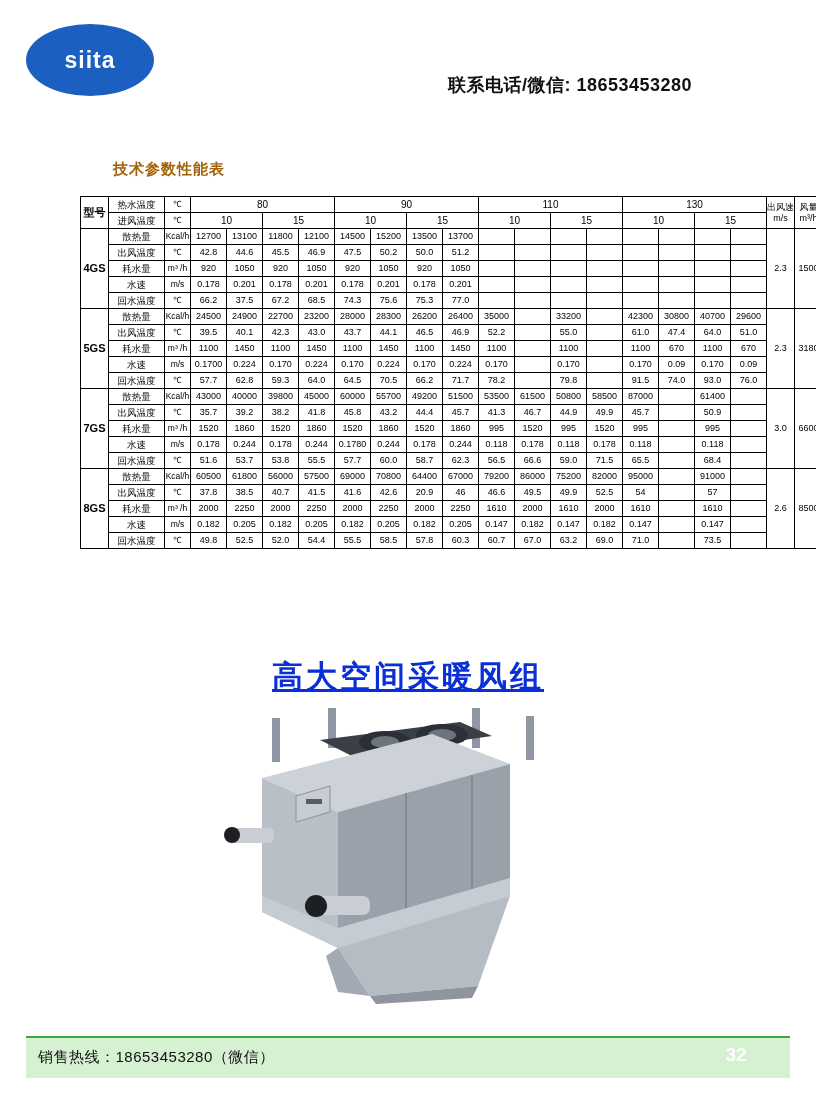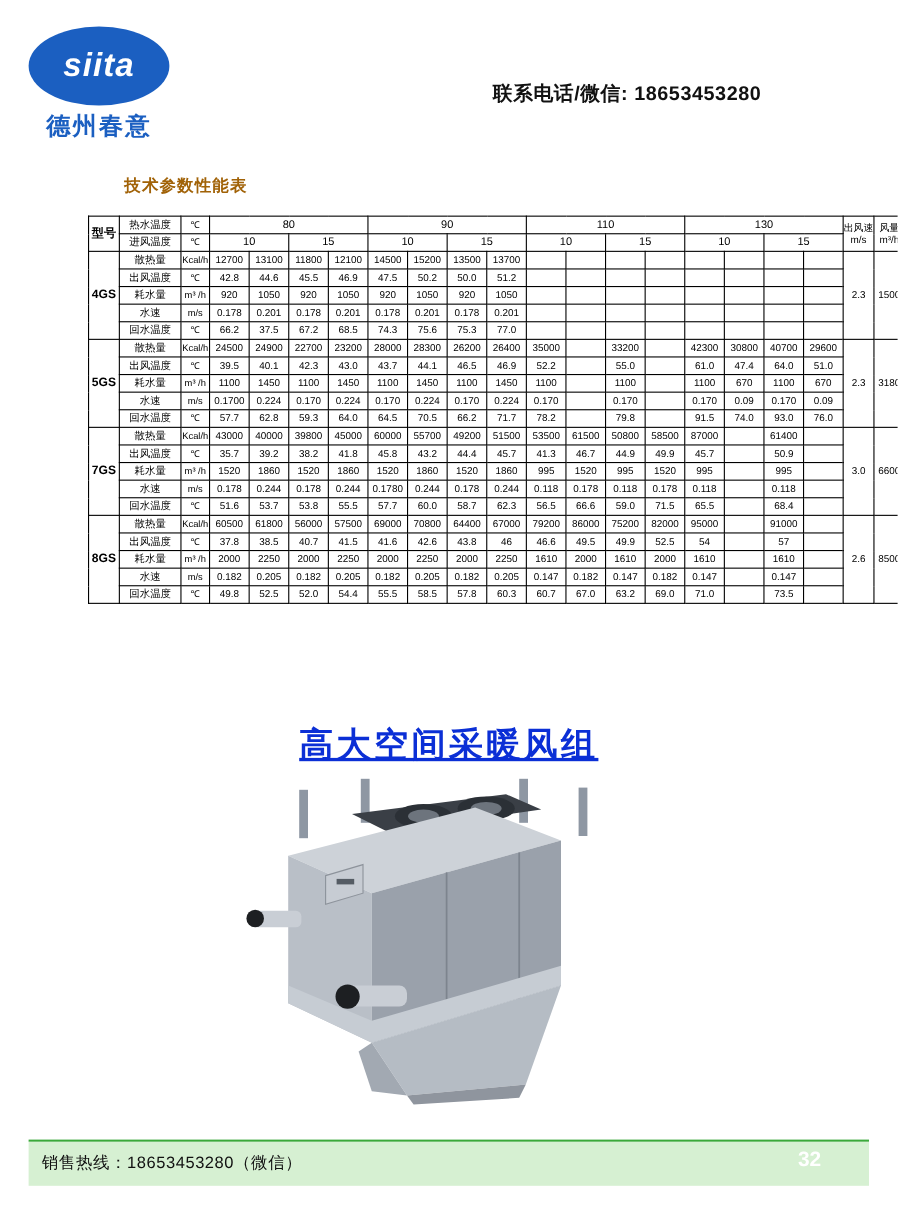--- a/index.html
+++ b/index.html
@@ -41,23 +41,22 @@
   }
   .logo-text {
     position: absolute;
     left: 0;
     top: 0;
     width: 128px;
     height: 72px;
     line-height: 72px;
     text-align: center;
     color: #ffffff;
-    font-size: 30px;
+    font-size: 23px;
     font-weight: bold;
-    font-style: italic;
     letter-spacing: 1px;
     font-family: "Liberation Sans", sans-serif;
   }
   .logo-sub {
     position: absolute;
     left: 0;
     top: 76px;
     width: 128px;
     text-align: center;
     color: #1b5fc1;
@@ -199,21 +198,20 @@
     font-weight: bold;
   }
 </style>
 </head>
 <body>
 
 <div class="header">
   <div class="logo-wrap">
     <div class="logo-ellipse"></div>
     <div class="logo-text">siita</div>
-    <div class="logo-sub">德州春意</div>
   </div>
   <div class="contact">联系电话/微信: 18653453280</div>
 </div>
 
 <div class="section-title">技术参数性能表</div>
 
 <div class="table-wrap">
   <table class="spec">
     <colgroup>
       <col class="c-model">
@@ -602,21 +600,21 @@
         </tr>
         <tr>
           <td class="lbl">出风温度</td>
           <td class="unit">℃</td>
           <td>37.8</td>
           <td>38.5</td>
           <td>40.7</td>
           <td>41.5</td>
           <td>41.6</td>
           <td>42.6</td>
-          <td>43.8</td>
+          <td>20.9</td>
           <td>46</td>
           <td>46.6</td>
           <td>49.5</td>
           <td>49.9</td>
           <td>52.5</td>
           <td>54</td>
           <td></td>
           <td>57</td>
           <td></td>
         </tr>

